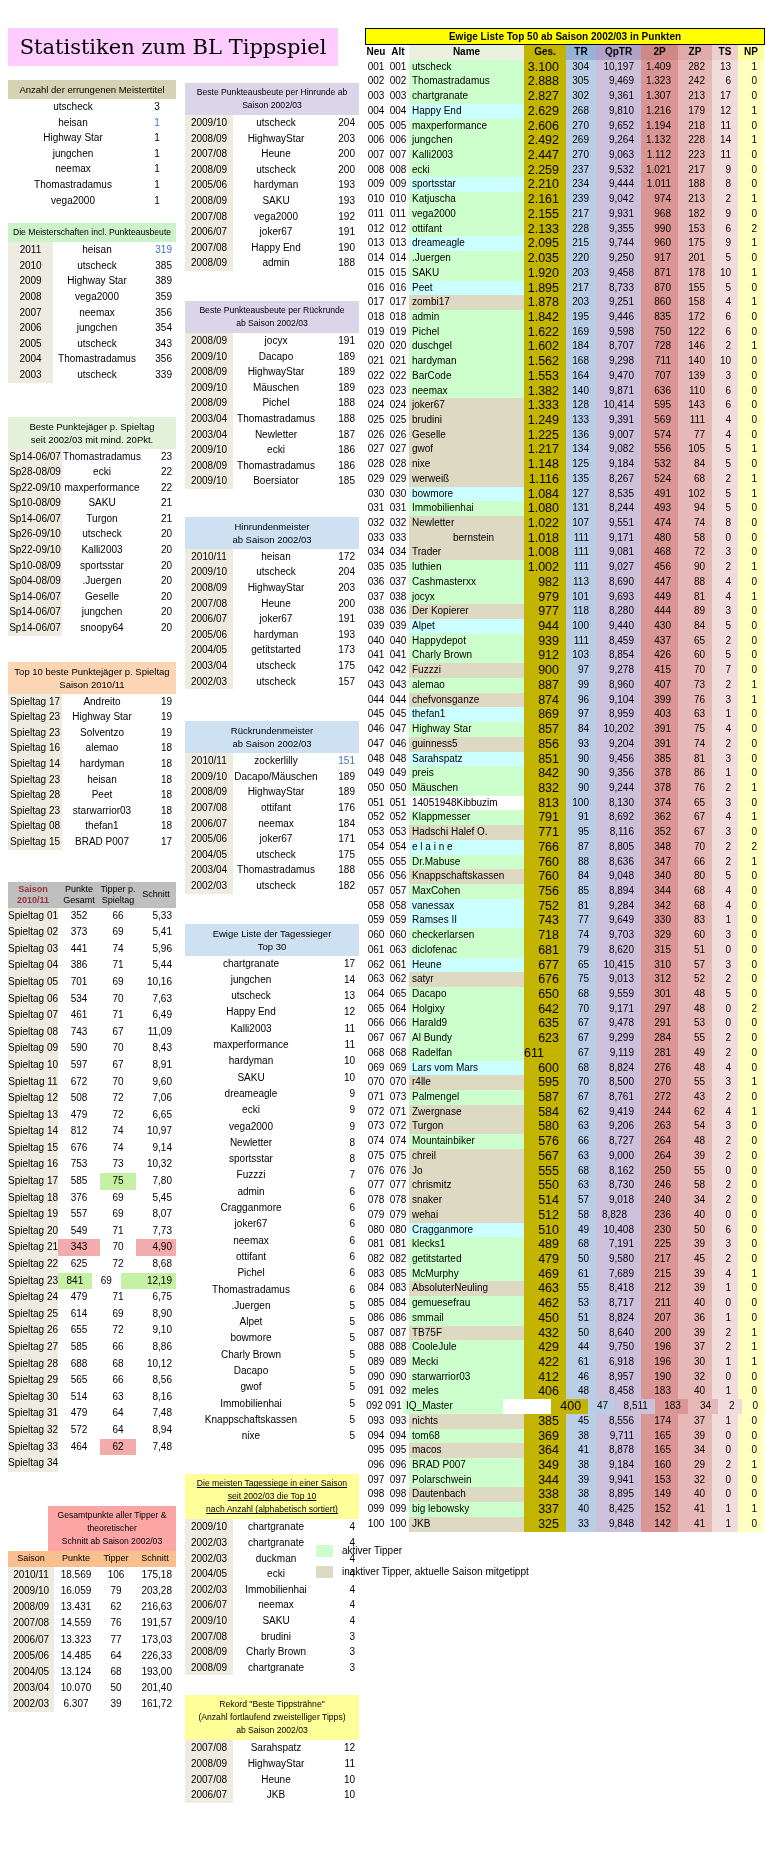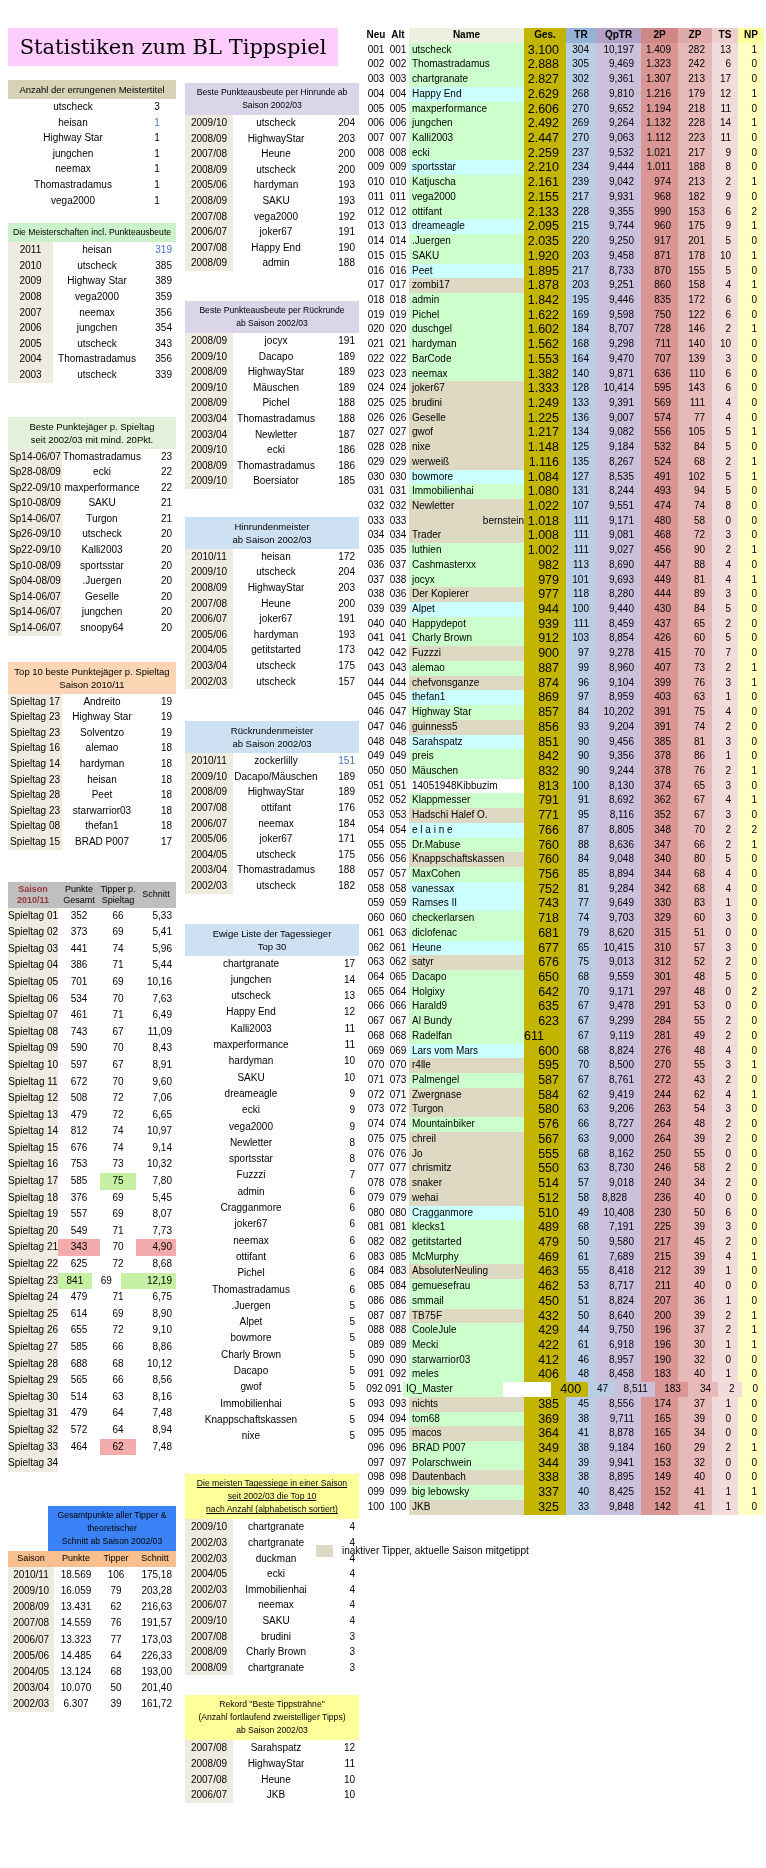--- a/index.html
+++ b/index.html
@@ -475,21 +475,21 @@
           <div class="cell a-r" style="width: 40px; height: 16.6px; line-height: 16.6px;">7,48</div>
         </div>
         <div class="trow">
           <div class="cell a-c" style="width: 50px; height: 16.6px; line-height: 16.6px; background: rgb(238, 236, 225);">Spieltag 34</div>
           <div class="cell a-c" style="width: 42px; height: 16.6px; line-height: 16.6px;"></div>
           <div class="cell a-c" style="width: 36px; height: 16.6px; line-height: 16.6px;"></div>
           <div class="cell a-r" style="width: 40px; height: 16.6px; line-height: 16.6px;"></div>
         </div>
       </div>
       <div class="stable" style="width: 168px; margin-top: 34px;">
-        <div class="thead small" style="background: #3b82f6; margin-left: 40px;">
+        <div class="thead small" style="background: #fca5a5; margin-left: 40px;">
           <div>Gesamtpunkte aller Tipper &amp; theoretischer</div>
           <div>Schnitt ab Saison 2002/03</div>
         </div>
         <div class="subhead">
           <div class="cell" style="width: 46px; background: rgb(250, 191, 143);">Saison</div>
           <div class="cell" style="width: 44px; background: rgb(250, 191, 143);">Punkte</div>
           <div class="cell" style="width: 36px; background: rgb(250, 191, 143);">Tipper</div>
           <div class="cell" style="width: 42px; background: rgb(250, 191, 143);">Schnitt</div>
         </div>
         <div class="trow">
@@ -968,20 +968,21 @@
           <div class="cell a-r" style="width: 40px; height: 15.6px; line-height: 15.6px;">10</div>
         </div>
         <div class="trow">
           <div class="cell a-c" style="width: 48px; height: 15.6px; line-height: 15.6px; background: rgb(238, 236, 225);">2006/07</div>
           <div class="cell a-c" style="width: 86px; height: 15.6px; line-height: 15.6px;">JKB</div>
           <div class="cell a-r" style="width: 40px; height: 15.6px; line-height: 15.6px;">10</div>
         </div>
       </div>
     </div>
   <div id="right">
+    <div class="r-title">Ewige Liste Top 50 ab Saison 2002/03 in Punkten</div>
     <div class="rrow r-head" id="r-head">
         <div class="r-cell " style="width: 22px;">Neu</div>
         <div class="r-cell " style="width: 22px;">Alt</div>
         <div class="r-cell h-name" style="width: 115px;">Name</div>
         <div class="r-cell h-ges" style="width: 42px;">Ges.</div>
         <div class="r-cell h-tr" style="width: 30px;">TR</div>
         <div class="r-cell h-qptr" style="width: 45px;">QpTR</div>
         <div class="r-cell h-p2" style="width: 37px;">2P</div>
         <div class="r-cell h-zp" style="width: 34px;">ZP</div>
         <div class="r-cell h-ts" style="width: 26px;">TS</div>
@@ -1368,21 +1369,21 @@
           <div class="r-cell col-tr" style="width: 30px; text-align: right; padding-right: 7px;">107</div>
           <div class="r-cell col-qptr" style="width: 45px; text-align: right; padding-right: 7px;">9,551</div>
           <div class="r-cell col-p2" style="width: 37px; text-align: right; padding-right: 7px;">474</div>
           <div class="r-cell col-zp" style="width: 34px; text-align: right; padding-right: 7px;">74</div>
           <div class="r-cell col-ts" style="width: 26px; text-align: right; padding-right: 7px;">8</div>
           <div class="r-cell col-np" style="width: 26px; text-align: right; padding-right: 7px;">0</div>
         </div>
         <div class="rrow">
           <div class="r-cell " style="width: 22px; text-align: center;">033</div>
           <div class="r-cell " style="width: 22px; text-align: center;">033</div>
-          <div class="r-cell " style="width: 115px; text-align: right; padding-left: 14px; background: rgb(221, 217, 195);">bernstein</div>
+          <div class="r-cell " style="width: 115px; text-align: center; padding-left: 14px; background: rgb(221, 217, 195);">bernstein</div>
           <div class="r-cell col-ges ges-val" style="width: 42px; text-align: right; padding-right: 7px;">1.018</div>
           <div class="r-cell col-tr" style="width: 30px; text-align: right; padding-right: 7px;">111</div>
           <div class="r-cell col-qptr" style="width: 45px; text-align: right; padding-right: 7px;">9,171</div>
           <div class="r-cell col-p2" style="width: 37px; text-align: right; padding-right: 7px;">480</div>
           <div class="r-cell col-zp" style="width: 34px; text-align: right; padding-right: 7px;">58</div>
           <div class="r-cell col-ts" style="width: 26px; text-align: right; padding-right: 7px;">0</div>
           <div class="r-cell col-np" style="width: 26px; text-align: right; padding-right: 7px;">0</div>
         </div>
         <div class="rrow">
           <div class="r-cell " style="width: 22px; text-align: center;">034</div>
@@ -2185,17 +2186,21 @@
           <div class="r-cell col-qptr" style="width: 45px; text-align: right; padding-right: 7px;">9,848</div>
           <div class="r-cell col-p2" style="width: 37px; text-align: right; padding-right: 7px;">142</div>
           <div class="r-cell col-zp" style="width: 34px; text-align: right; padding-right: 7px;">41</div>
           <div class="r-cell col-ts" style="width: 26px; text-align: right; padding-right: 7px;">1</div>
           <div class="r-cell col-np" style="width: 26px; text-align: right; padding-right: 7px;">0</div>
         </div>
       </div>
   </div>
   <div id="legend">
       <div class="legend-row">
+        <div class="legend-swatch" style="background: rgb(204, 255, 204);"></div>
+        <div class="legend-label">aktiver Tipper</div>
+      </div>
+      <div class="legend-row">
         <div class="legend-swatch" style="background: rgb(221, 217, 195);"></div>
         <div class="legend-label">inaktiver Tipper, aktuelle Saison mitgetippt</div>
       </div>
     </div>
 </div>
 
 </body></html>

